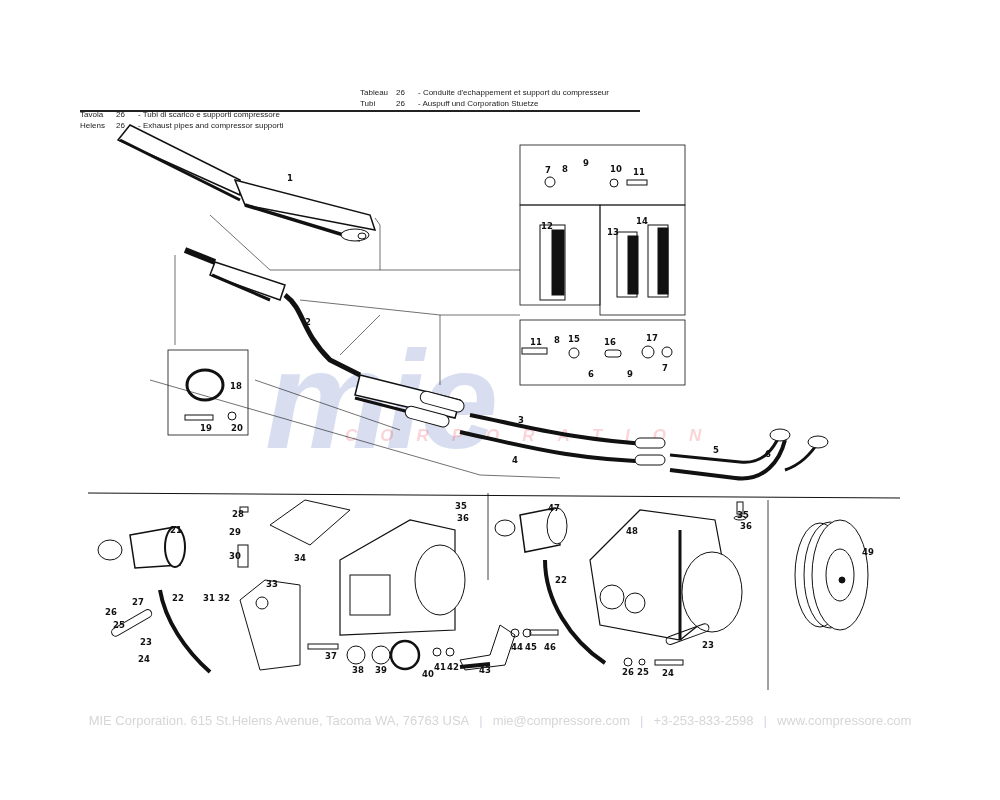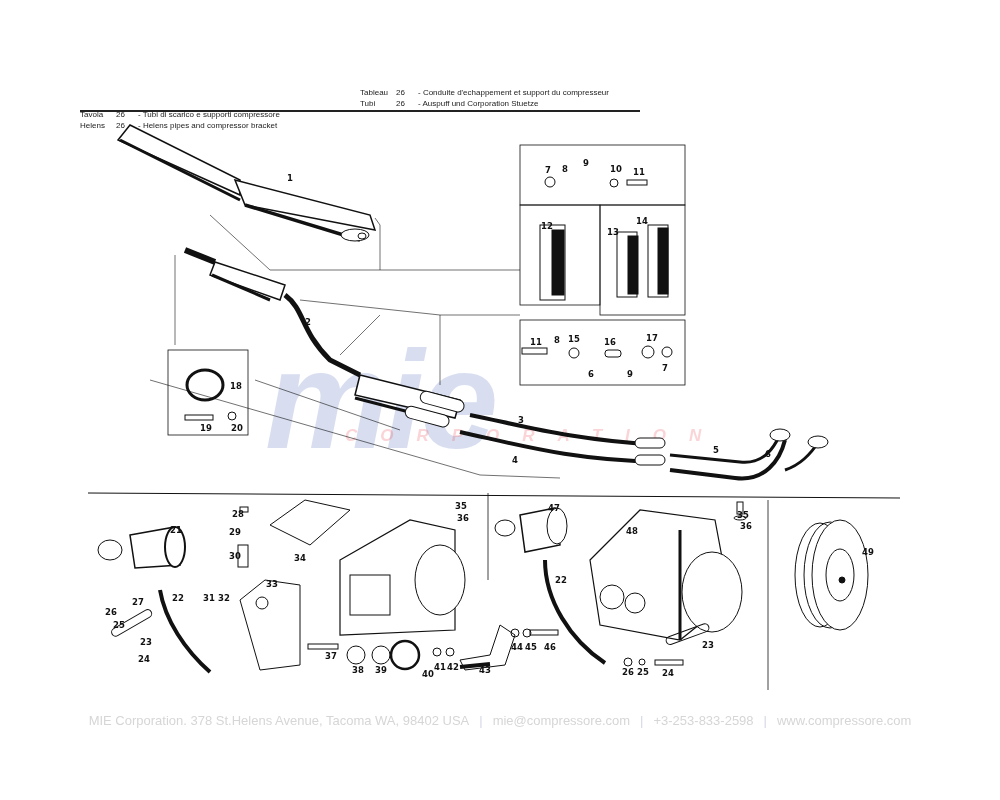--- a/index.html
+++ b/index.html
@@ -13,21 +13,21 @@
   .wm-mie { position:absolute; left:265px; top:330px; font-family:"Liberation Sans", sans-serif; font-weight:bold; font-style:italic; font-size:140px; letter-spacing:-4px; color:rgba(40,70,170,0.18); line-height:1; pointer-events:none; }
   .wm-corp { position:absolute; left:345px; top:426px; font-family:"Liberation Sans", sans-serif; font-weight:bold; font-style:italic; font-size:17px; letter-spacing:23px; color:rgba(230,60,70,0.22); pointer-events:none; }
   .footer { position:absolute; left:0; top:713px; width:1000px; text-align:center; font-size:13px; color:#d6d6d6; }
   .footer .sep { color:#d6d6e6; margin:0 10px; }
 </style>
 </head>
 <body>
 
 <div class="hdr" style="left:80px; top:87px;margin-top:22px;">
   <div><span class="lbl">Tavola</span><span class="num">26</span><span>- Tubi di scarico e supporti compressore</span></div>
-  <div><span class="lbl">Helens</span><span class="num">26</span><span>- Helens pipes and compressor bracket</span></div>
+  <div><span class="lbl">Helens</span><span class="num">26</span><span>- Exhaust pipes and compressor supporti</span></div>
 </div>
 <div class="hdr" style="left:360px; top:87px;">
   <div><span class="lbl">Tableau</span><span class="num">26</span><span>- Conduite d'echappement et support du compresseur</span></div>
   <div><span class="lbl">Tubi</span><span class="num">26</span><span>- Auspuff und Corporation Stuetze</span></div>
 </div>
 <div class="rule" style="left:80px; top:110px; width:560px; height:1.5px;"></div>
 
 <div class="wm-mie">mie</div>
 <div class="wm-corp">CORPORATION</div>
 
@@ -224,14 +224,14 @@
     <text class="lab" x="702" y="648">23</text>
     <text class="lab" x="662" y="676">24</text>
     <text class="lab" x="637" y="675">25</text>
     <text class="lab" x="622" y="675">26</text>
     <text class="lab" x="737" y="518">35</text>
     <text class="lab" x="740" y="529">36</text>
   </g>
 </svg>
 
 <div class="footer">
-  <span>MIE Corporation. 378 St.Helens Avenue, Tacoma WA, 98402 USA</span><span class="sep">|</span><span>mie@compressore.com</span><span class="sep">|</span><span>+3-253-833-2598</span><span class="sep">|</span><span>www.compressore.com</span>
+  <span>MIE Corporation. 615 St.Helens Avenue, Tacoma WA, 76763 USA</span><span class="sep">|</span><span>mie@compressore.com</span><span class="sep">|</span><span>+3-253-833-2598</span><span class="sep">|</span><span>www.compressore.com</span>
 </div>
 
 </body></html>

